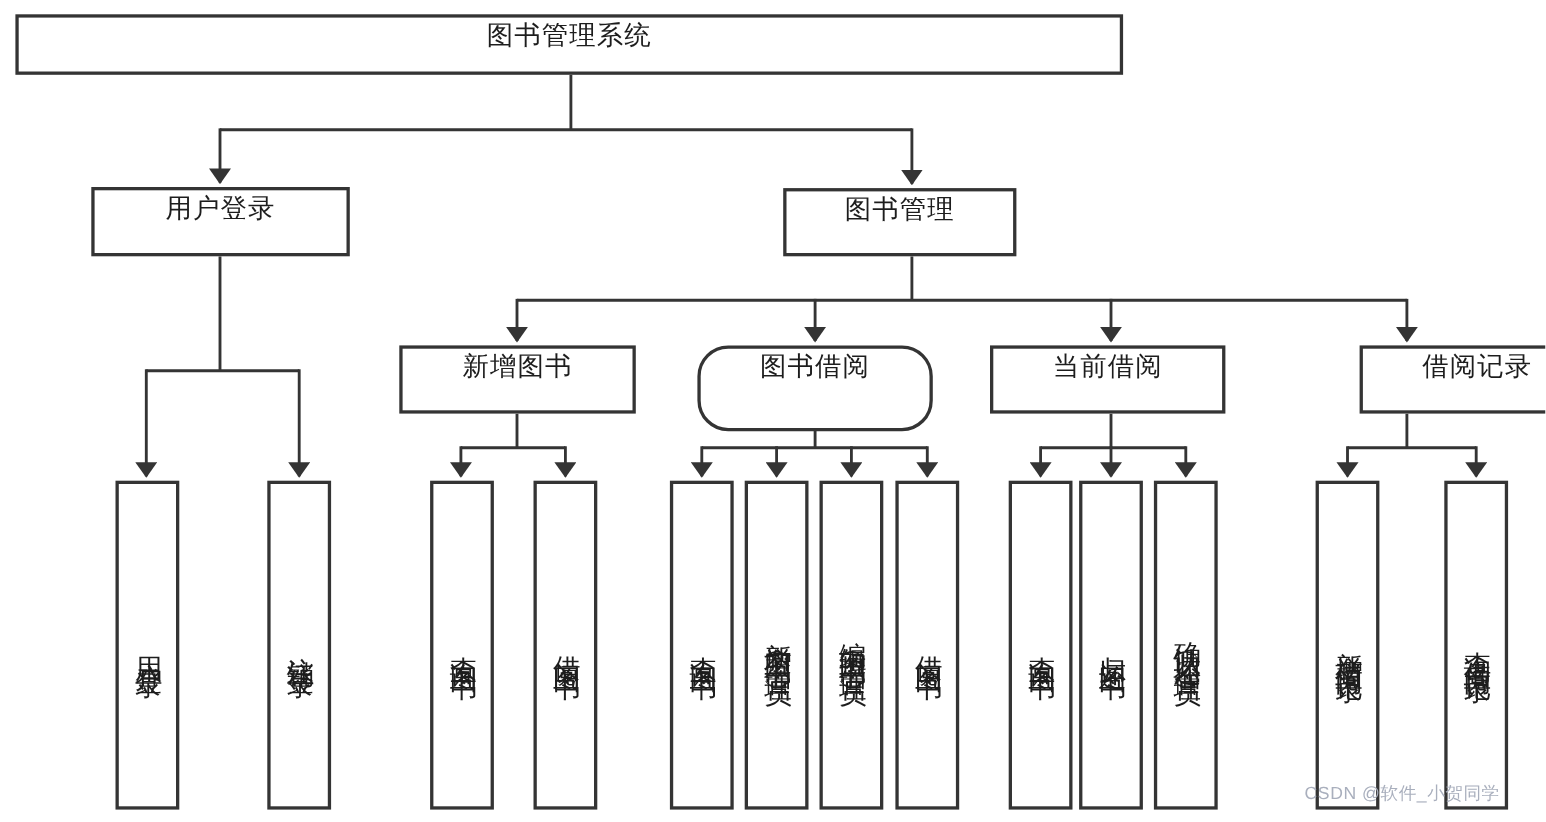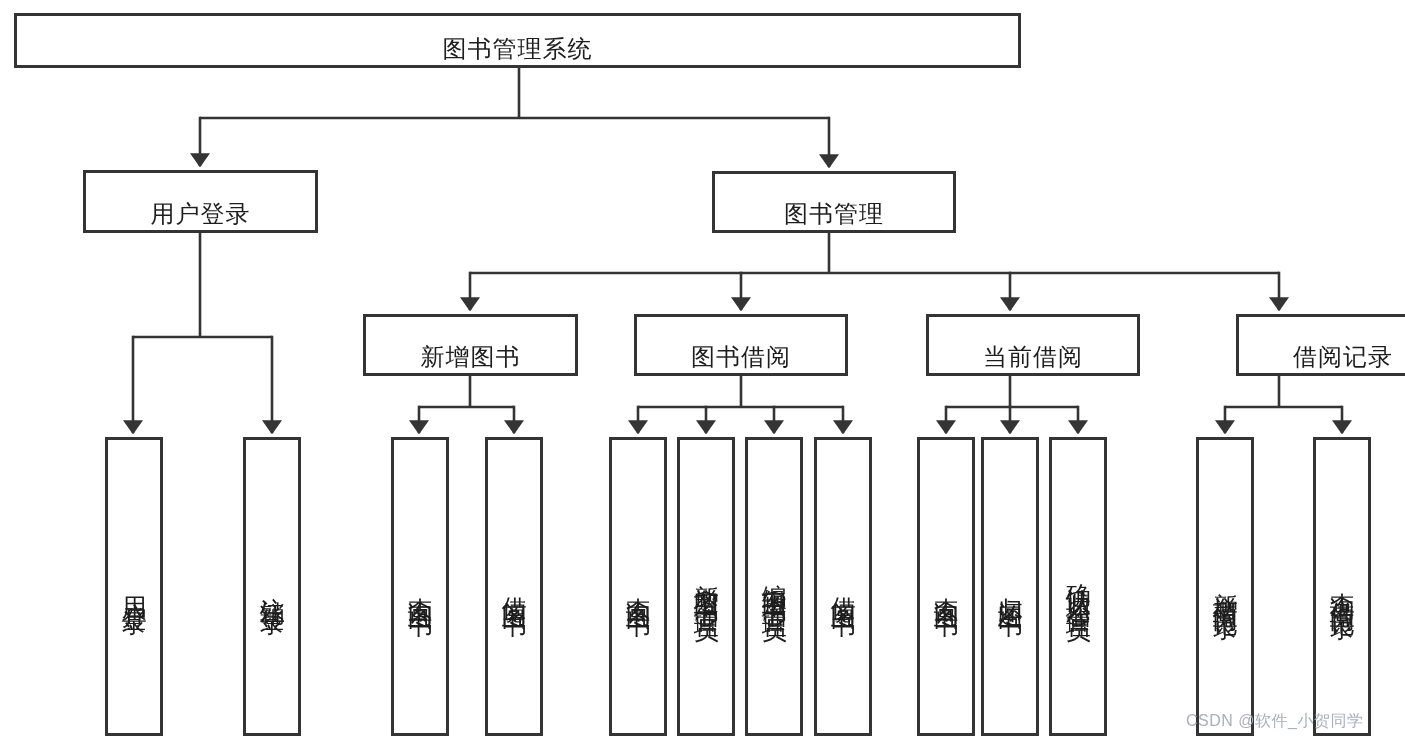--- a/index.html
+++ b/index.html
@@ -3,43 +3,43 @@
 <meta charset="utf-8">
 <style>
   html,body{margin:0;padding:0;background:#ffffff;}
   #canvas{
     position:relative;width:1405px;height:747px;background:#ffffff;overflow:hidden;
     font-family:"Liberation Sans","DejaVu Sans",sans-serif;
   }
   #wires{position:absolute;left:0;top:0;width:1405px;height:747px;pointer-events:none;}
   .hbox{
     position:absolute;box-sizing:border-box;border:3px solid #343434;background:#ffffff;
-    display:flex;align-items:flex-end;justify-content:center;
+    display:flex;align-items:flex-start;justify-content:center;
     font-size:24px;letter-spacing:1px;color:#1d1d1d;white-space:nowrap;
   }
   .vbox{
     position:absolute;box-sizing:border-box;top:437px;width:58px;height:299px;
     border:3px solid #343434;background:#ffffff;
     display:flex;align-items:center;justify-content:center;
   }
   .vlabel{
     writing-mode:vertical-rl;text-orientation:mixed;
     font-size:25px;letter-spacing:5px;line-height:1.1;color:#1d1d1d;white-space:nowrap;
   }
   #watermark{
     position:absolute;left:1186px;top:711px;font-size:16px;color:#a9afbd;
     letter-spacing:0.5px;white-space:nowrap;
   }
   
   #box-root        {left:14px;  top:13px;  width:1007px;height:55px;}
   #box-user-login  {left:83px;  top:170px; width:235px; height:63px;}
-  #box-book-mgmt   {left:712px; top:171px; width:244px; height:62px;}
+  #box-book-mgmt   {left:712px; top:171px; width:212px; height:62px;}
   #box-new-books   {left:363px; top:314px; width:215px; height:62px;}
-  #box-borrow      {left:634px; top:314px; width:214px; height:62px;}
-  #box-current     {left:926px; top:314px; width:214px; height:62px;}
+  #box-borrow      {left:634px; top:314px; width:214px; height:78px;border-radius:28px;}
+  #box-current     {left:900px; top:314px; width:214px; height:62px;}
   #box-records     {left:1236px;top:314px; width:214px; height:62px;}
 </style>
 </head>
 <body>
 
 <div id="canvas">
 
   <svg id="wires" viewBox="0 0 1405 747" xmlns="http://www.w3.org/2000/svg">
     <defs>
       <marker id="arrow" viewBox="0 0 10 14" refX="9" refY="7" markerWidth="5.5" markerHeight="7.7" orient="auto">

